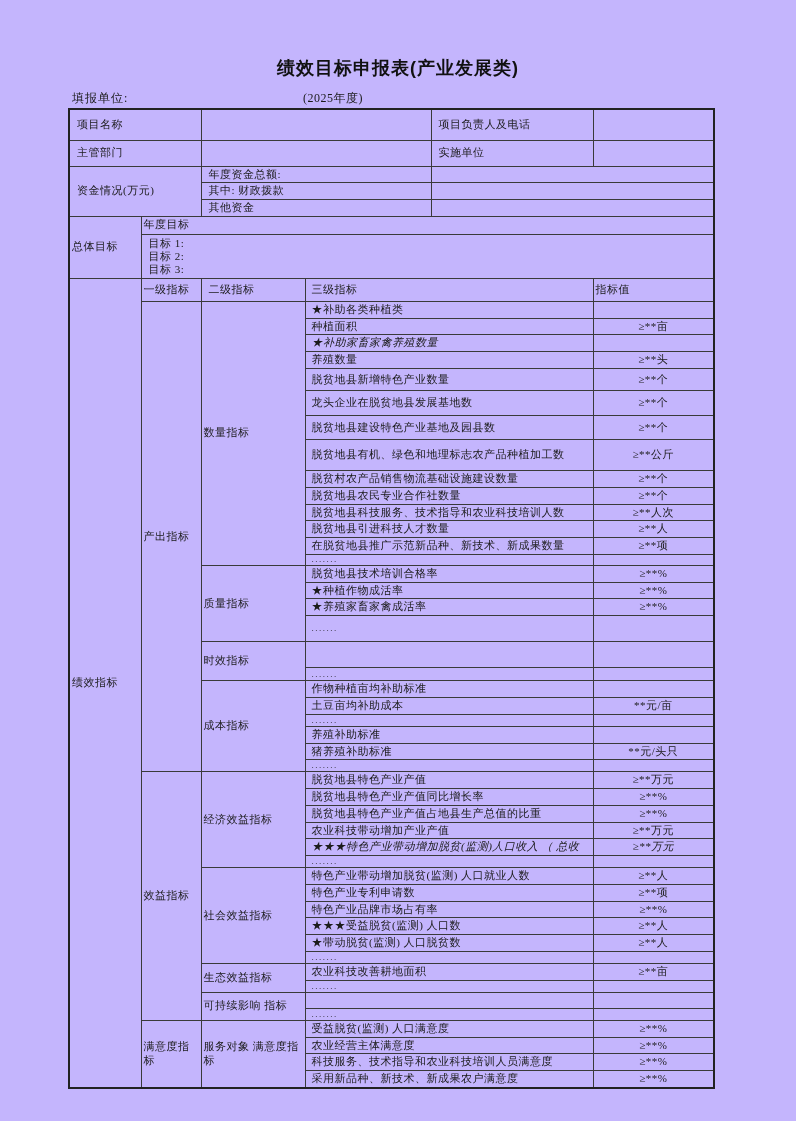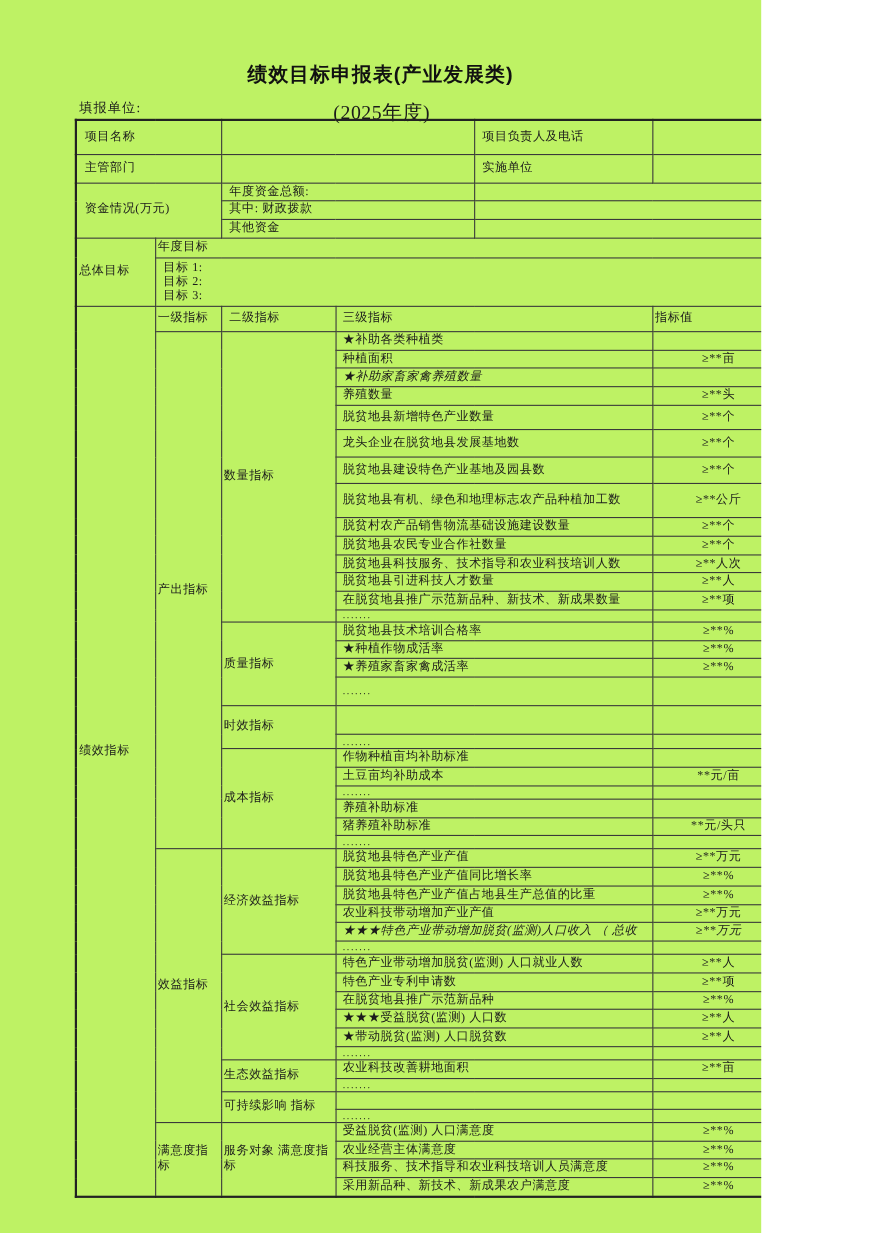--- a/index.html
+++ b/index.html
@@ -1,37 +1,37 @@
 <!DOCTYPE html>
 <html><head>
 <meta charset="utf-8">
 <style>
   html,body{margin:0;padding:0;background:#ffffff;}
   .page{
     position:relative;
-    width:692px;height:1121px;
-    background:#bef264;
+    width:796px;height:1121px;
+    background:#c4b5fd;
     font-family:"Liberation Serif","DejaVu Serif",serif;
     color:#1b1b1b;
     overflow:hidden;
   }
   .title{
     position:absolute;top:56px;left:0;width:100%;
     text-align:center;
     font-family:"Liberation Sans","DejaVu Sans",sans-serif;
     font-size:18px;font-weight:bold;letter-spacing:1px;
     color:#111;
   }
   .filler-label{
     position:absolute;top:90px;left:72px;
     font-size:12px;letter-spacing:1px;
   }
   .year-label{
     position:absolute;top:90px;left:303px;
-    font-size:18px;letter-spacing:0.5px;
+    font-size:12px;letter-spacing:0.5px;
   }
   table.main{
     position:absolute;left:68px;top:108px;
     width:645px;
     border-collapse:collapse;table-layout:fixed;
     border:2px solid #222;
   }
   td{
     border:1px solid #3a3a3a;
     font-size:11px;
@@ -250,21 +250,21 @@
         <tr style="height: 14px;">
           <td rowspan="6" class="c">社会效益指标</td>
           <td colspan="2" class="l3">特色产业带动增加脱贫(监测) 人口就业人数</td>
           <td class="val">≥**人</td>
         </tr>
         <tr style="height: 14px;">
           <td colspan="2" class="l3">特色产业专利申请数</td>
           <td class="val">≥**项</td>
         </tr>
         <tr style="height: 14px;">
-          <td colspan="2" class="l3">在脱贫地县推广示范新品种</td>
+          <td colspan="2" class="l3">特色产业品牌市场占有率</td>
           <td class="val">≥**%</td>
         </tr>
         <tr style="height: 16px;">
           <td colspan="2" class="l3">★★★受益脱贫(监测) 人口数</td>
           <td class="val">≥**人</td>
         </tr>
         <tr style="height: 17px;">
           <td colspan="2" class="l3">★带动脱贫(监测) 人口脱贫数</td>
           <td class="val">≥**人</td>
         </tr>

